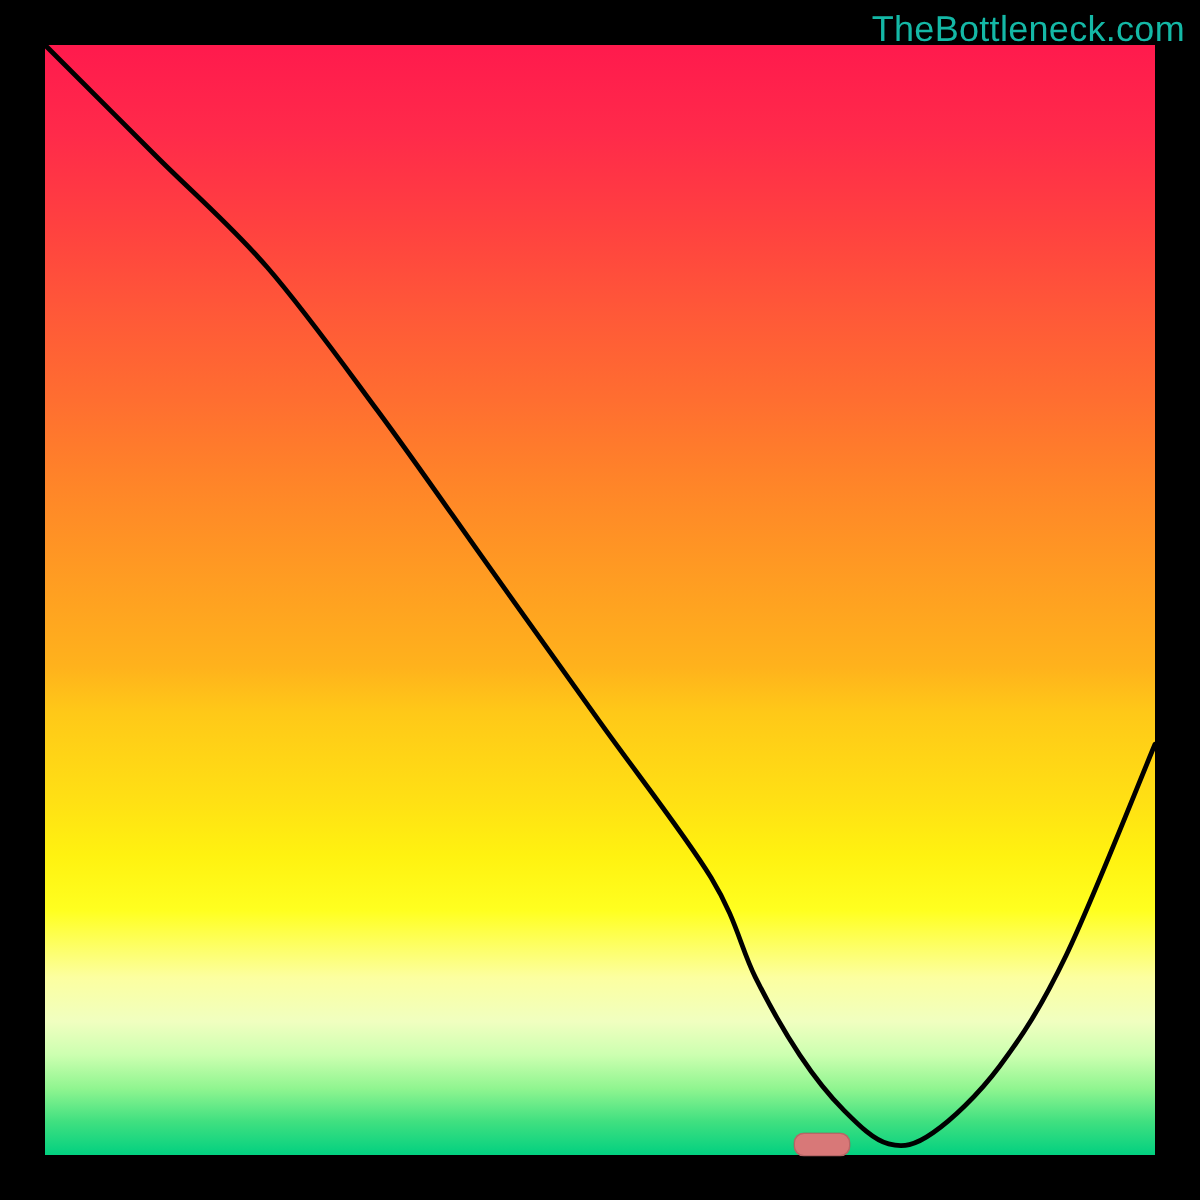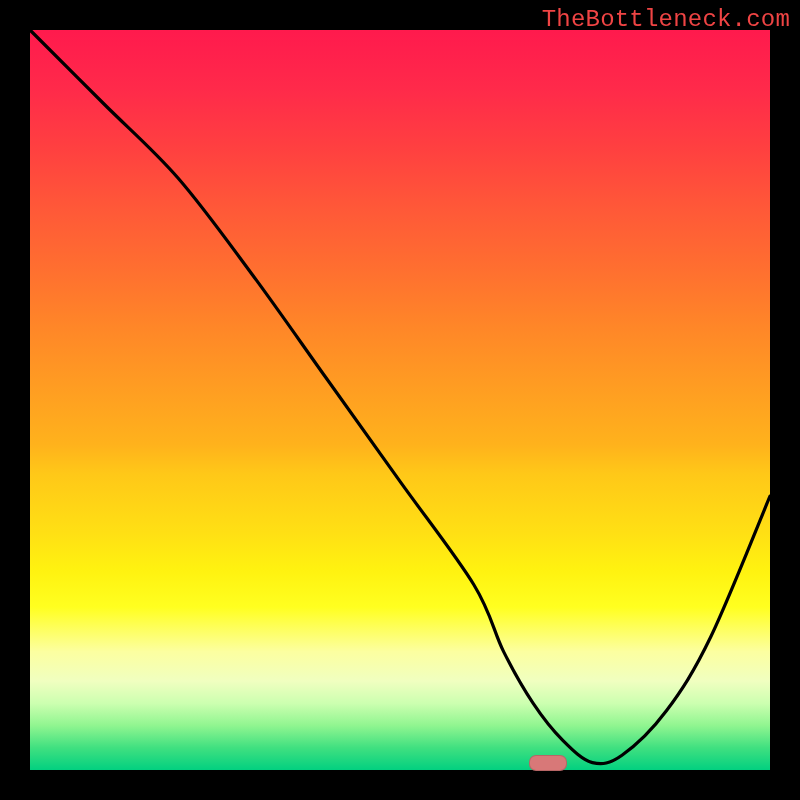--- a/index.html
+++ b/index.html
@@ -42,26 +42,25 @@
       #ccffb0 91%,
       #90f590 94%,
       #40e080 97%,
       #02d080 100%
     );
   }
   .watermark {
     position: absolute;
     top: 6px;
     right: 10px;
-    color: #ef4444;
+    color: #14b8a6;
     font-size: 24px;
     font-weight: 400;
     letter-spacing: 0.2px;
     user-select: none;
-    font-family: Liberation Mono, monospace;
   }
   svg.curve {
     position: absolute;
     left: 0;
     top: 0;
     width: 740px;
     height: 740px;
     overflow: visible;
   }
   .marker {

